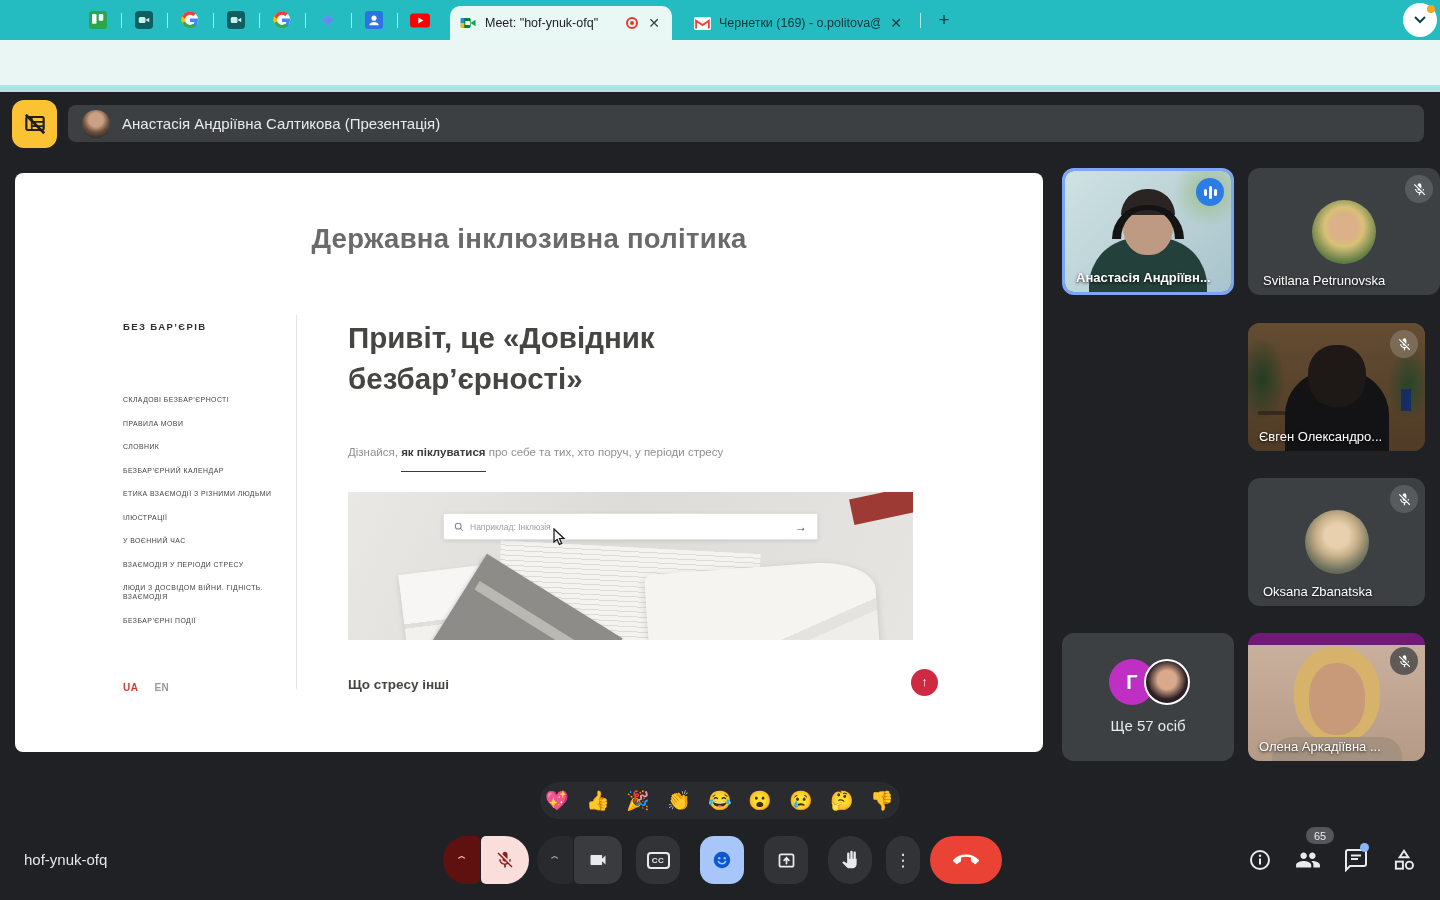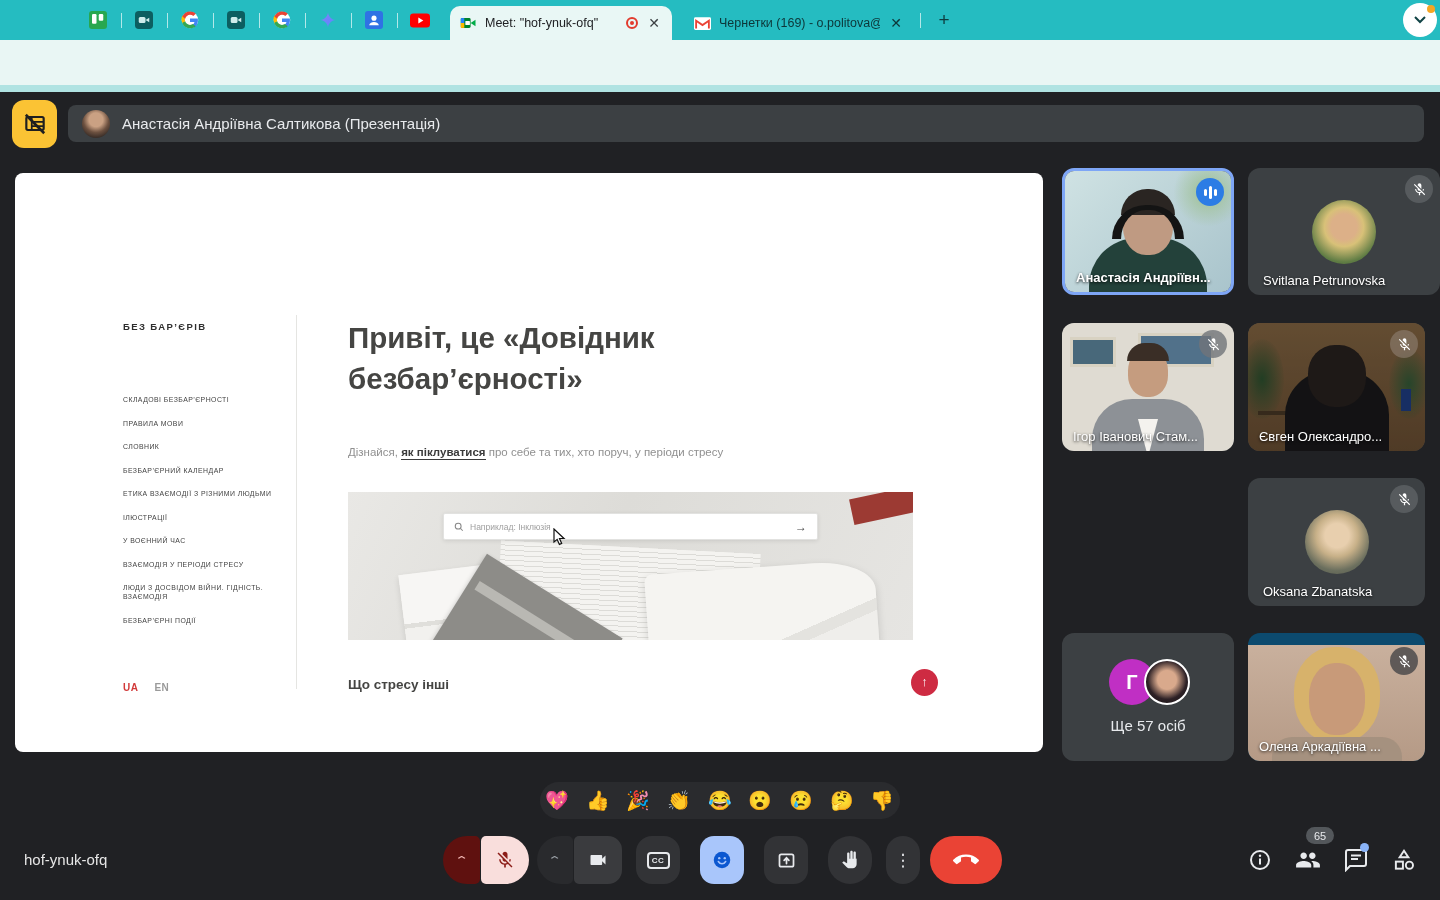--- a/index.html
+++ b/index.html
@@ -52,21 +52,21 @@
   #site { position:absolute; left:80px; top:122px; width:869px; height:406px; }
   #sitelogo { position:absolute; left:28px; top:26px; font-size:9.5px; font-weight:bold; letter-spacing:1.4px; color:#2e2e2e; }
   #sitemenu { position:absolute; left:28px; top:100px; width:172px; }
   .m-item { font-size:6.9px; letter-spacing:.45px; color:#3f3f3f; line-height:9px; margin-bottom:14.5px; }
   #sitelang { position:absolute; left:28px; bottom:8px; font-size:10px; font-weight:bold; letter-spacing:.5px; }
   #sitelang .ua { color:#d23a3a; margin-right:16px; }
   #sitelang .en { color:#9a9a9a; }
   #sitediv { position:absolute; left:201px; top:20px; bottom:12px; width:1px; background:#e5e5e2; }
   #siteheading { position:absolute; left:253px; top:22px; width:340px; font-size:29.5px; line-height:41px; font-weight:bold; color:#454543; }
   #sitesub { position:absolute; left:253px; top:151px; font-size:11.5px; color:#909090; }
-  #sitesub b { color:#3b3b3b; border-bottom:1px solid #3b3b3b; padding-bottom:1px; }
+  #sitesub b { color:#3b3b3b; border-bottom:1px solid #3b3b3b; padding-bottom:13px; }
   #hero { position:absolute; left:253px; top:197px; width:565px; height:148px; overflow:hidden;
     background:linear-gradient(115deg,#e9e8e5 0%,#dddcd8 45%,#e6e5e2 100%); }
   .book { position:absolute; }
   #srch { position:absolute; left:95px; top:21px; width:375px; height:27px; background:#fff; border:1px solid #e2e2e0; border-radius:2px;
     box-shadow:0 1px 4px rgba(0,0,0,.10); display:flex; align-items:center; }
   #srch input { border:0; outline:0; flex:1; font-size:8.5px; color:#444; margin-left:6px; font-family:"Liberation Sans",sans-serif; }
   #srch input::placeholder { color:#a0a0a0; }
   #srch .go { margin-right:10px; font-size:12px; color:#444; }
   #sitesection { position:absolute; left:253px; top:382px; font-size:13.5px; font-weight:bold; color:#454543; }
   #upbtn { position:absolute; left:816px; top:374px; width:27px; height:27px; border-radius:50%; background:#ce2b42; color:#fff;
@@ -277,20 +277,21 @@
         <path d="M3.5 3.5l17 17" stroke="#1f1f1f" stroke-width="2.4"></path>
       </svg>
     </div>
 
     <div id="presenterbar">
       <span id="presavatar"></span>
       <span id="presname">Анастасія Андріївна Салтикова (Презентація)</span>
     </div>
 
     <div id="slide">
+      <div id="slidetitle">Державна інклюзивна політика</div>
       <div id="site">
         <div id="sitelogo">БЕЗ БАР’ЄРІВ</div>
         <div id="sitemenu">
           <div class="m-item">СКЛАДОВІ БЕЗБАР’ЄРНОСТІ</div>
           <div class="m-item">ПРАВИЛА МОВИ</div>
           <div class="m-item">СЛОВНИК</div>
           <div class="m-item">БЕЗБАР’ЄРНИЙ КАЛЕНДАР</div>
           <div class="m-item">ЕТИКА ВЗАЄМОДІЇ З РІЗНИМИ ЛЮДЬМИ</div>
           <div class="m-item">ІЛЮСТРАЦІЇ</div>
           <div class="m-item">У ВОЄННИЙ ЧАС</div>
@@ -354,36 +355,20 @@
     <div class="tile" style="left:1248px; top:76px; width:192px; height:127px;">
       <div class="avcircle" style="background:radial-gradient(circle at 50% 42%, #dcb088 0 26%, #d8c178 40%, #5f7c44 72%, #49602f);"></div>
       <div class="micoff" style="background:rgba(90,94,98,.9)">
         <svg width="15" height="15" viewBox="0 0 24 24">
             <path d="M19 11h-1.7c0 .74-.16 1.43-.43 2.05l1.23 1.23c.56-.98.9-2.09.9-3.28zm-4.02.17c0-.06.02-.11.02-.17V5c0-1.66-1.34-3-3-3S9 3.34 9 5v.18l5.98 5.99zM4.27 3L3 4.27l6.01 6.01V11c0 1.66 1.33 3 2.99 3 .22 0 .44-.03.65-.08l1.66 1.66c-.71.33-1.5.52-2.31.52-2.76 0-5.3-2.1-5.3-5.1H5c0 3.41 2.72 6.23 6 6.72V21h2v-3.28c.91-.13 1.77-.45 2.54-.9L19.73 21 21 19.73 4.27 3z" fill="#fff"></path>
           </svg>
       </div>
       <div class="tname" style="left:15px">Svitlana Petrunovska</div>
     </div>
 
-    <div class="tile" style="left:1062px; top:231px; width:172px; height:128px;">
-      <div class="scene" style="background:#dfdbd2;">
-        <div class="abs" style="left:8px; top:14px; width:46px; height:30px; background:#48687a; border:3px solid #d8d2c2;"></div>
-        <div class="abs" style="left:76px; top:10px; width:76px; height:34px; background:#51718a; border:3px solid #d8d2c2;"></div>
-        <div class="abs" style="left:50%; bottom:-14px; transform:translateX(-50%); width:112px; height:66px; border-radius:40px 40px 0 0; background:#8d9196;"></div>
-        <div class="abs" style="left:50%; bottom:-6px; transform:translateX(-50%); width:20px; height:38px; background:#f4f2ee; clip-path:polygon(50% 100%, 0 0, 100% 0);"></div>
-        <div class="abs" style="left:50%; top:26px; transform:translateX(-50%); width:40px; height:48px; border-radius:45%; background:#c59c7f;"></div>
-        <div class="abs" style="left:50%; top:20px; transform:translateX(-50%); width:42px; height:18px; border-radius:20px 20px 0 0; background:#3a2e26;"></div>
-      </div>
-      <div class="micoff">
-        <svg width="15" height="15" viewBox="0 0 24 24">
-            <path d="M19 11h-1.7c0 .74-.16 1.43-.43 2.05l1.23 1.23c.56-.98.9-2.09.9-3.28zm-4.02.17c0-.06.02-.11.02-.17V5c0-1.66-1.34-3-3-3S9 3.34 9 5v.18l5.98 5.99zM4.27 3L3 4.27l6.01 6.01V11c0 1.66 1.33 3 2.99 3 .22 0 .44-.03.65-.08l1.66 1.66c-.71.33-1.5.52-2.31.52-2.76 0-5.3-2.1-5.3-5.1H5c0 3.41 2.72 6.23 6 6.72V21h2v-3.28c.91-.13 1.77-.45 2.54-.9L19.73 21 21 19.73 4.27 3z" fill="#fff"></path>
-          </svg>
-      </div>
-      <div class="tname">Ігор Іванович Стам...</div>
-    </div>
 
     <div class="tile" style="left:1248px; top:231px; width:177px; height:128px;">
       <div class="scene" style="background:linear-gradient(#8a6b45,#6e5234);">
         <div class="abs" style="left:-8px; top:16px; width:44px; height:80px; border-radius:50%; background:radial-gradient(#2c5530, transparent 75%);"></div>
         <div class="abs" style="right:-4px; top:26px; width:40px; height:70px; border-radius:50%; background:radial-gradient(#34613a, transparent 75%);"></div>
         <div class="abs" style="left:10px; bottom:36px; width:58px; height:4px; background:#4a3a26;"></div>
         <div class="abs" style="right:14px; bottom:40px; width:10px; height:22px; background:#1d3f8c;"></div>
         <div class="abs" style="left:50%; bottom:-12px; transform:translateX(-50%); width:104px; height:92px; border-radius:44px 44px 0 0; background:#17181a;"></div>
         <div class="abs" style="left:50%; top:22px; transform:translateX(-50%); width:58px; height:62px; border-radius:46%; background:#27211f;"></div>
         <div class="abs" style="inset:0; background:rgba(10,8,6,.30)"></div>
@@ -406,21 +391,21 @@
       </div>
       <div class="tname" style="left:15px">Oksana Zbanatska</div>
     </div>
 
     <div class="tile" style="left:1062px; top:541px; width:172px; height:128px;">
       <div class="abs" style="left:47px; top:26px; width:46px; height:46px; border-radius:50%; background:#c02fc4; color:#fff; font-size:20px; font-weight:bold; display:flex; align-items:center; justify-content:center; z-index:1;">Г</div>
       <div class="abs" style="left:82px; top:26px; width:46px; height:46px; border-radius:50%; border:2px solid #fff; background:radial-gradient(circle at 50% 45%, #d9a98c 0 30%, #2d2126 62%, #15100f); z-index:2;"></div>
       <div class="abs" style="left:0; top:84px; width:100%; text-align:center; font-size:15px; color:#e8eaed;">Ще 57 осіб</div>
     </div>
 
-    <div class="tile" style="left:1248px; top:541px; width:177px; height:128px; background:#0c4a6e;">
+    <div class="tile" style="left:1248px; top:541px; width:177px; height:128px; background:#701a75;">
       <div class="scene" style="top:12px; background:linear-gradient(#c9b09d,#b59a86);">
         <div class="abs" style="left:50%; top:2px; transform:translateX(-50%); width:86px; height:96px; border-radius:46%; background:#d7b26b;"></div>
         <div class="abs" style="left:50%; top:18px; transform:translateX(-50%); width:56px; height:72px; border-radius:46%; background:#c89a79;"></div>
         <div class="abs" style="left:50%; bottom:-6px; transform:translateX(-50%); width:130px; height:30px; border-radius:20px 20px 0 0; background:#a5917f;"></div>
       </div>
       <div class="micoff" style="top:14px; background:rgba(60,62,66,.75)">
         <svg width="15" height="15" viewBox="0 0 24 24">
             <path d="M19 11h-1.7c0 .74-.16 1.43-.43 2.05l1.23 1.23c.56-.98.9-2.09.9-3.28zm-4.02.17c0-.06.02-.11.02-.17V5c0-1.66-1.34-3-3-3S9 3.34 9 5v.18l5.98 5.99zM4.27 3L3 4.27l6.01 6.01V11c0 1.66 1.33 3 2.99 3 .22 0 .44-.03.65-.08l1.66 1.66c-.71.33-1.5.52-2.31.52-2.76 0-5.3-2.1-5.3-5.1H5c0 3.41 2.72 6.23 6 6.72V21h2v-3.28c.91-.13 1.77-.45 2.54-.9L19.73 21 21 19.73 4.27 3z" fill="#fff"></path>
           </svg>
       </div>

